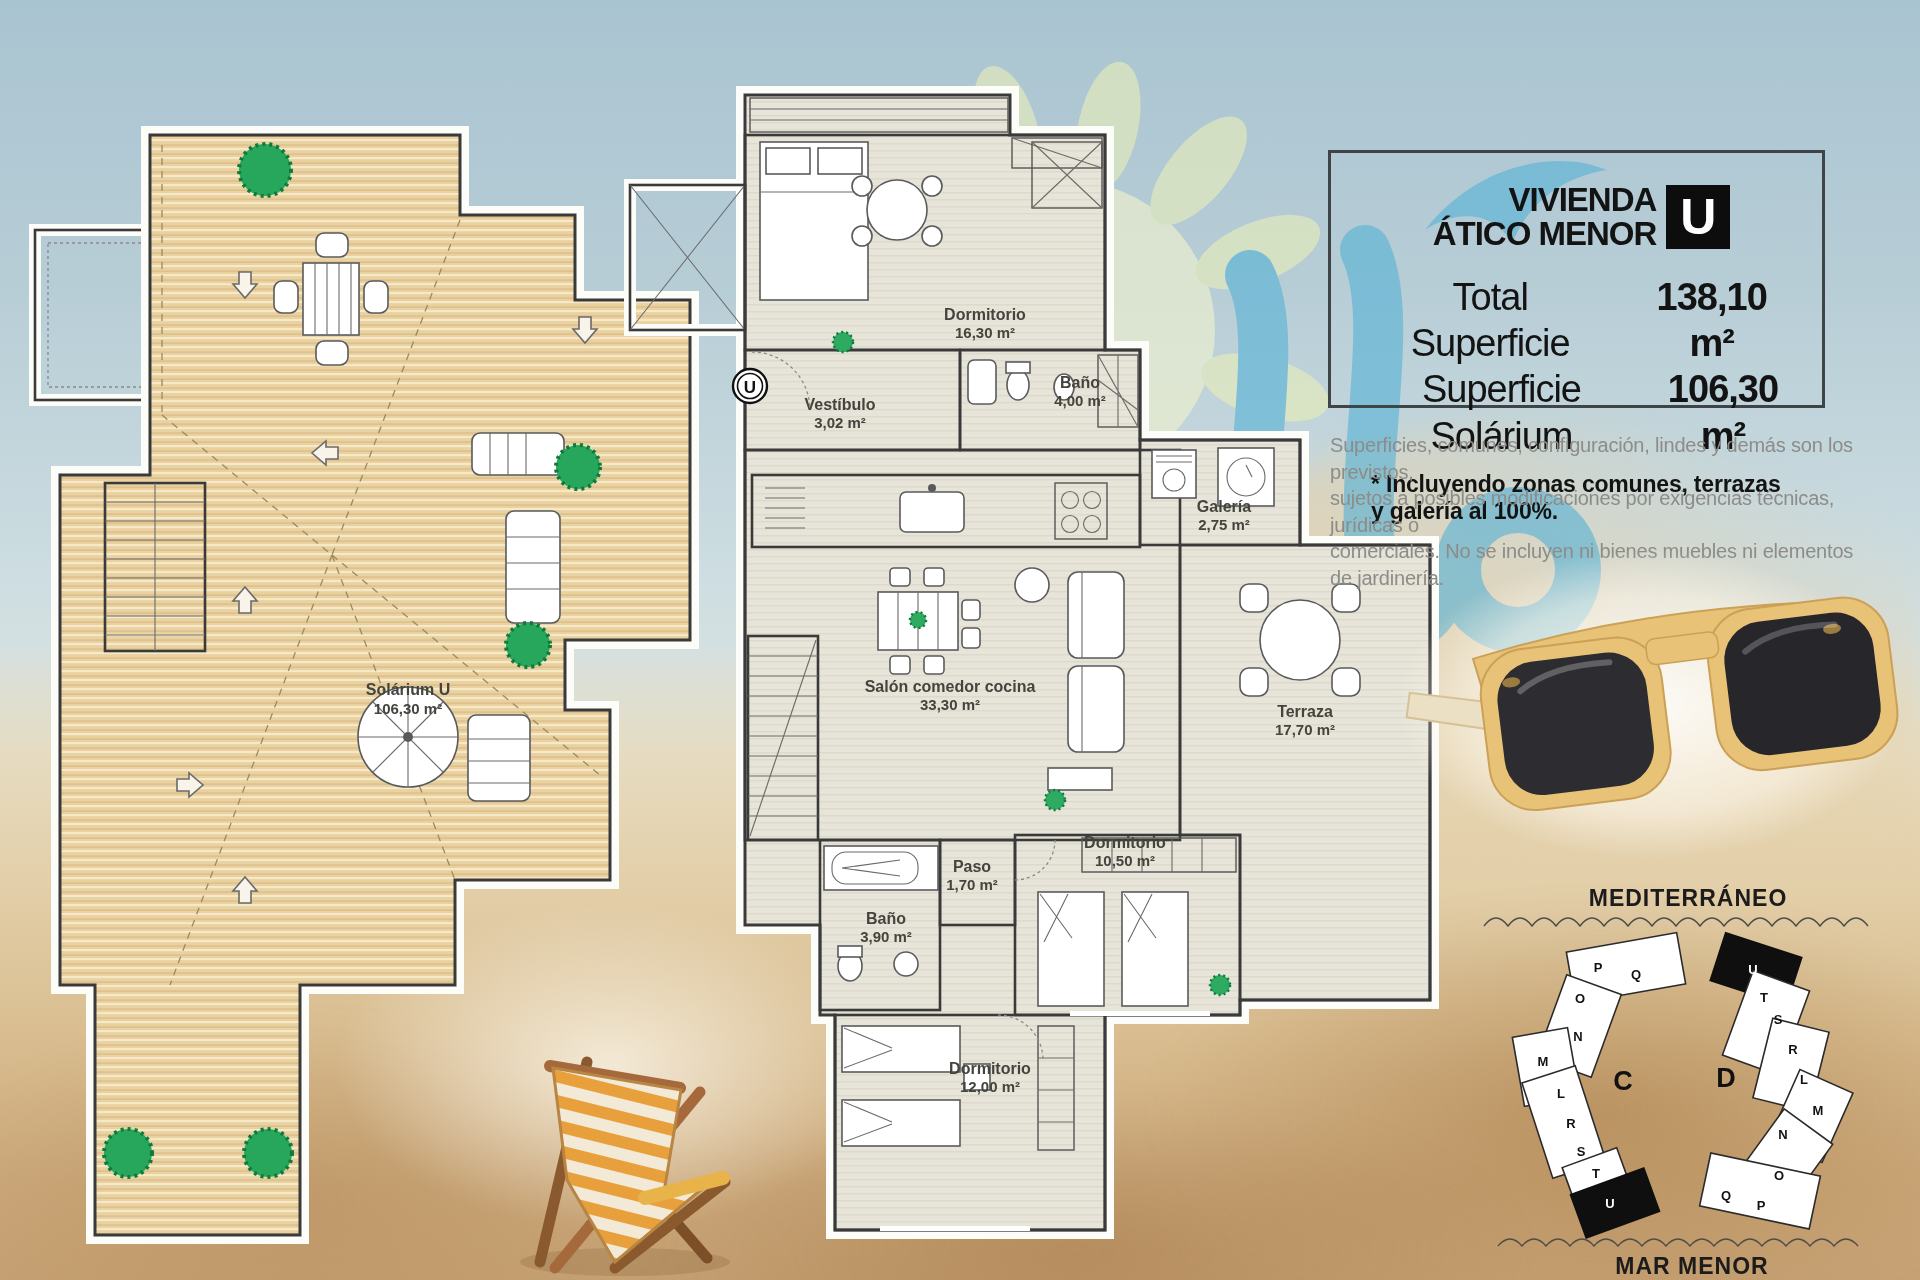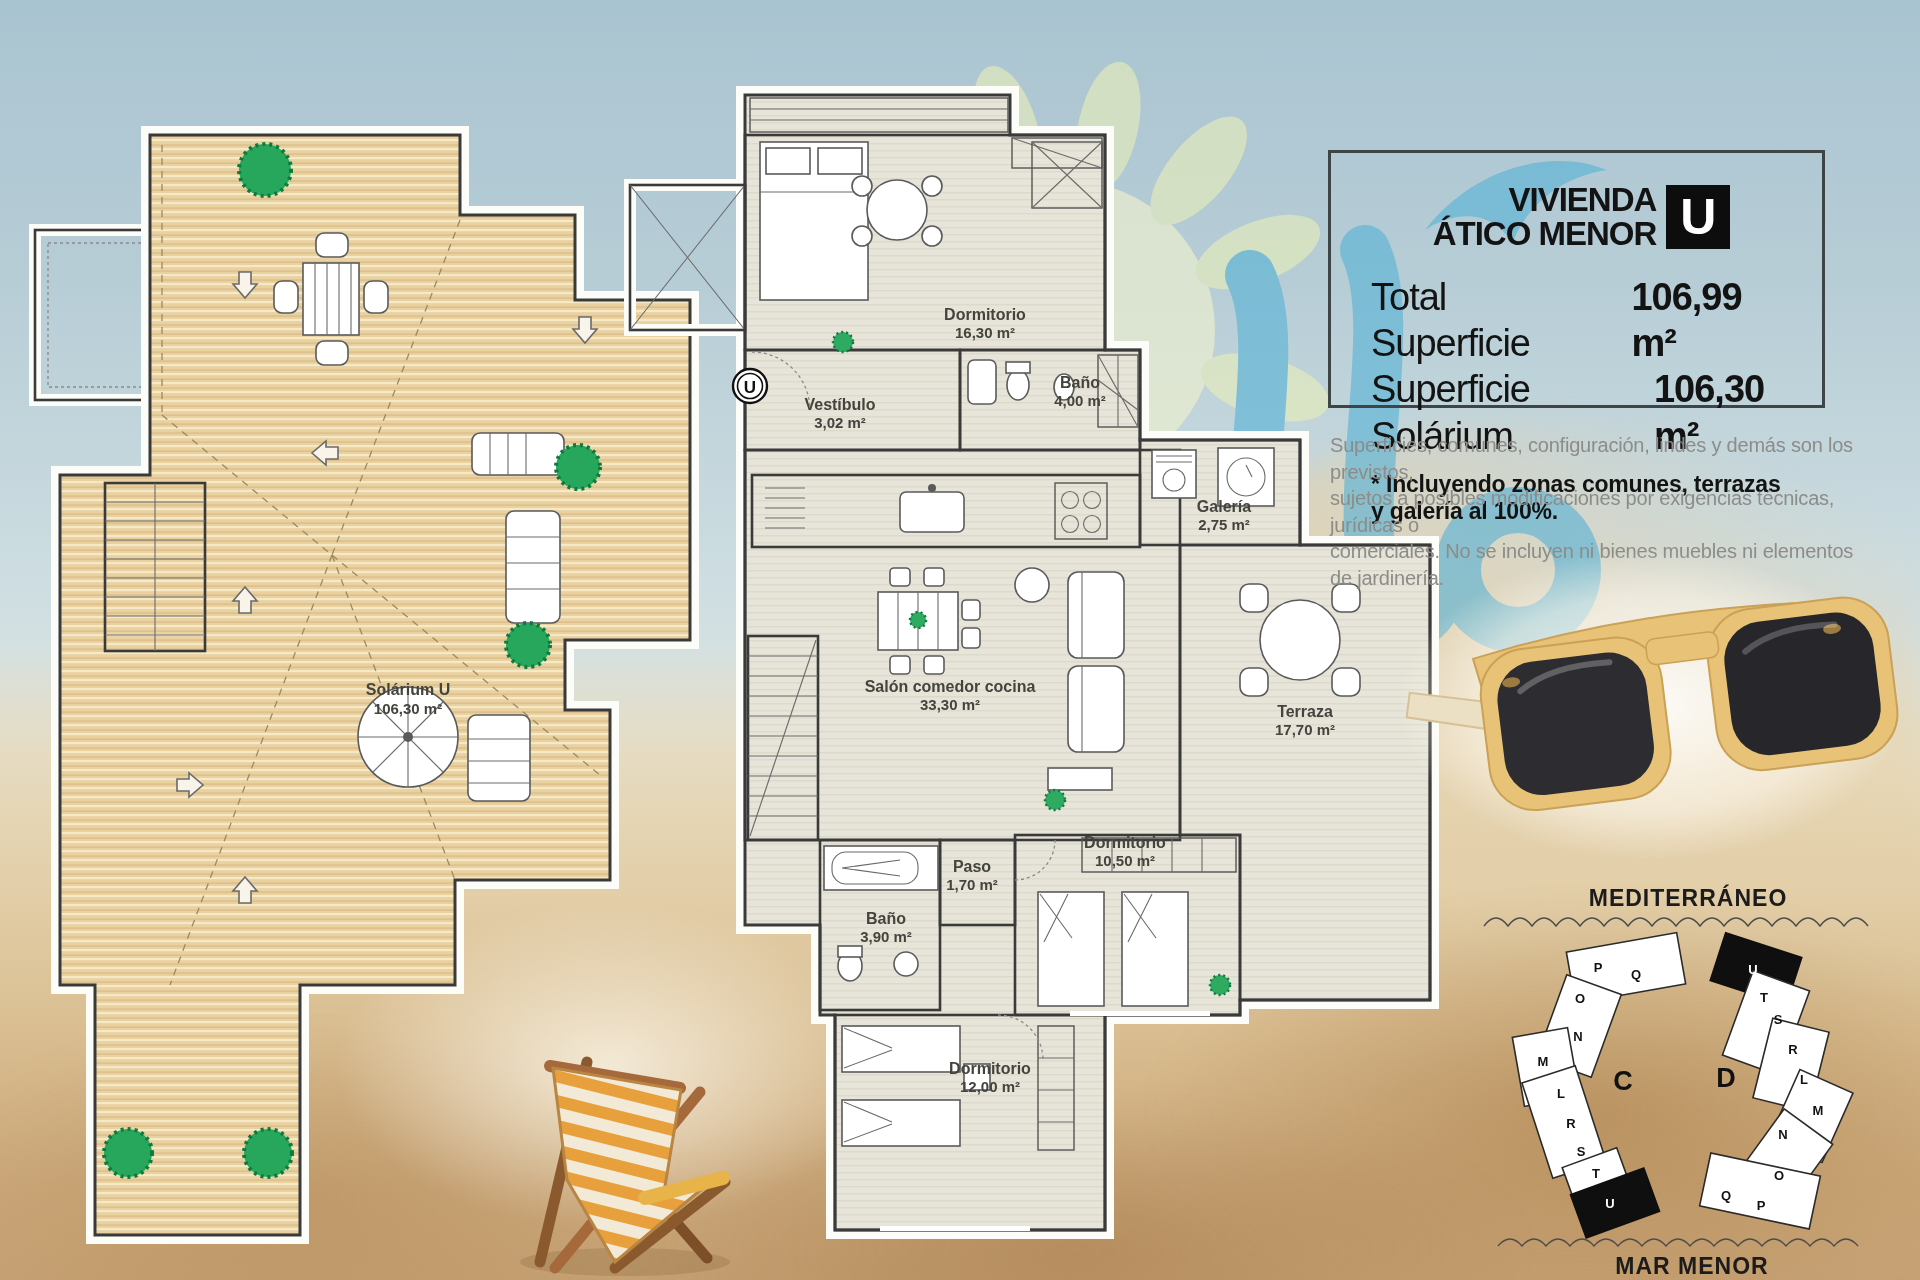--- a/index.html
+++ b/index.html
@@ -19,21 +19,21 @@
   #dune3{left:620px;top:1100px;width:900px;height:300px;background:radial-gradient(ellipse at center,rgba(150,103,55,.38),rgba(150,103,55,0) 72%);}
   #glow-chair{left:330px;top:900px;width:560px;height:330px;background:radial-gradient(ellipse at center,rgba(248,242,228,.85),rgba(248,242,228,0) 70%);filter:blur(6px);}
 
   
   #title-box{left:1328px;top:150px;width:497px;height:258px;border:3px solid #3f4446;box-sizing:border-box;
     padding:30px 30px 0 40px;color:#131313;}
   .tb-row1{display:flex;justify-content:center;align-items:center;margin-bottom:22px;}
   .tb-lines{text-align:right;font-weight:700;font-size:33px;line-height:1.04;letter-spacing:-1px;}
   .tb-usq{width:64px;height:64px;background:#0d0d0d;color:#fff;margin-left:10px;display:flex;align-items:center;justify-content:center;
     font-size:50px;font-weight:700;}
-  .tb-meas{display:flex;align-items:baseline;font-size:38px;letter-spacing:-1px;line-height:1.22;}
+  .tb-meas{display:flex;align-items:baseline;font-size:38px;letter-spacing:-1px;line-height:1.22;text-align:center;}
   .tb-meas .lab{font-weight:400;}
   .tb-meas .val{font-weight:700;margin-left:22px;}
   .tb-note{margin-top:12px;font-size:23px;font-weight:700;letter-spacing:-0.2px;}
   
   #disclaimer{left:1330px;top:432px;width:545px;color:#8c8c89;font-size:20px;line-height:1.33;letter-spacing:-0.2px;}
 
   
   .band{fill:none;stroke:#fcfcf8;stroke-width:18;stroke-linejoin:miter;}
   .band2{fill:none;stroke:#fcfcf8;stroke-width:12;}
   .wall{fill:none;stroke:#3a3a3a;stroke-width:2.6;}
@@ -381,21 +381,21 @@
   <div class="abs" id="title-box">
     <div class="tb-row1">
       <div class="tb-lines">
         <div>VIVIENDA</div>
         <div>ÁTICO MENOR</div>
       </div>
       <div class="tb-usq">U</div>
     </div>
     <div class="tb-meas">
       <span class="lab">Total Superficie</span>
-      <span class="val">106,99 m²</span>
+      <span class="val">138,10 m²</span>
     </div>
     <div class="tb-meas">
       <span class="lab">Superficie Solárium</span>
       <span class="val">106,30 m²</span>
     </div>
     <div class="tb-note">* Incluyendo zonas comunes, terrazas y galería al 100%.</div>
   </div>
 
   <div class="abs" id="disclaimer">
     <div>Superficies, comunes, configuración, lindes y demás son los previstos,</div>

